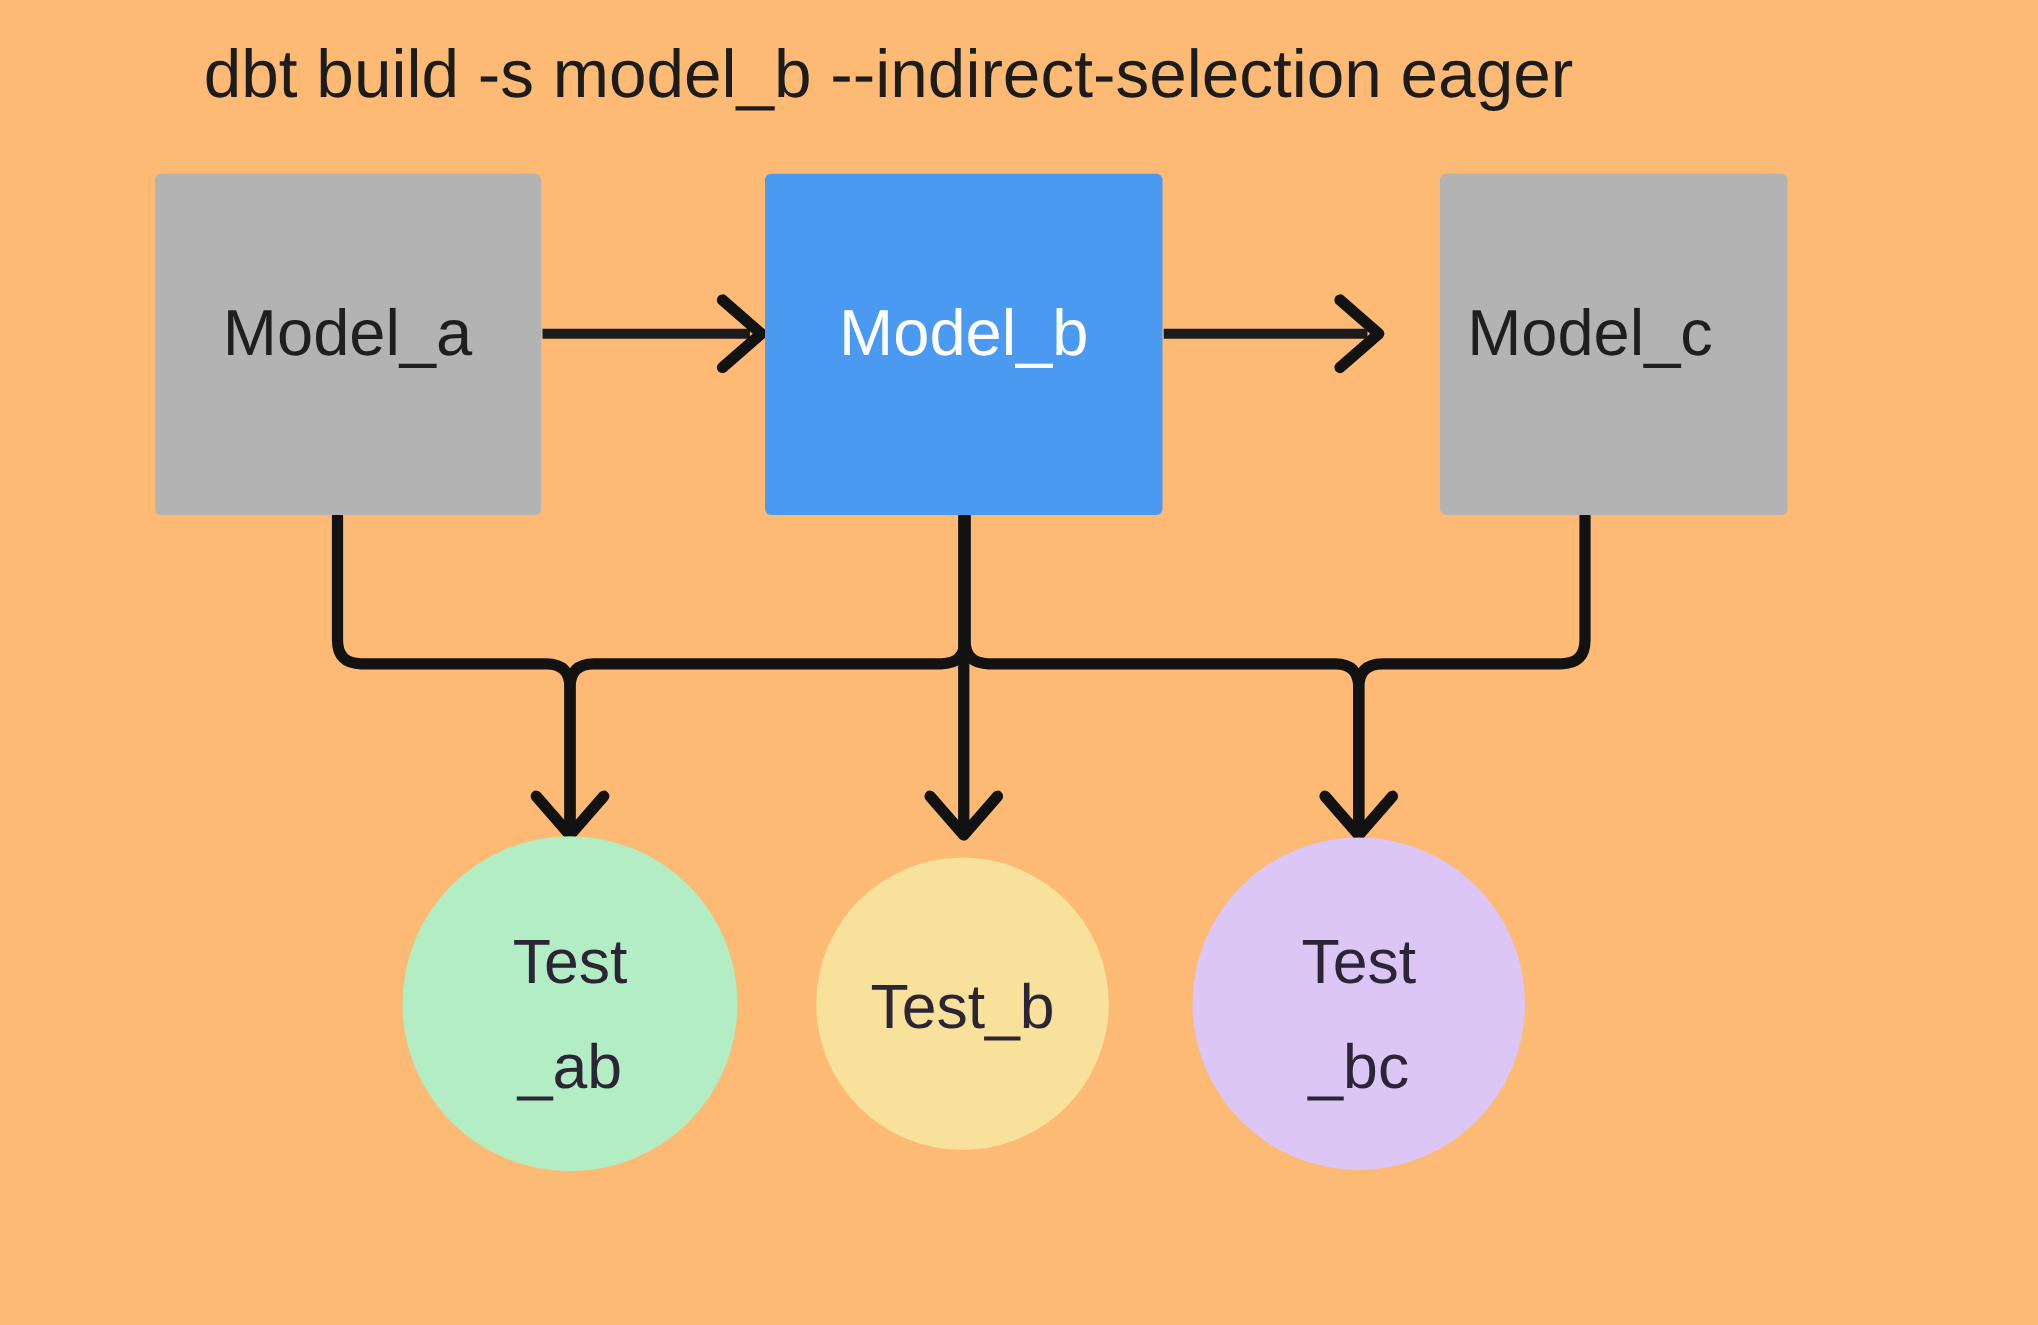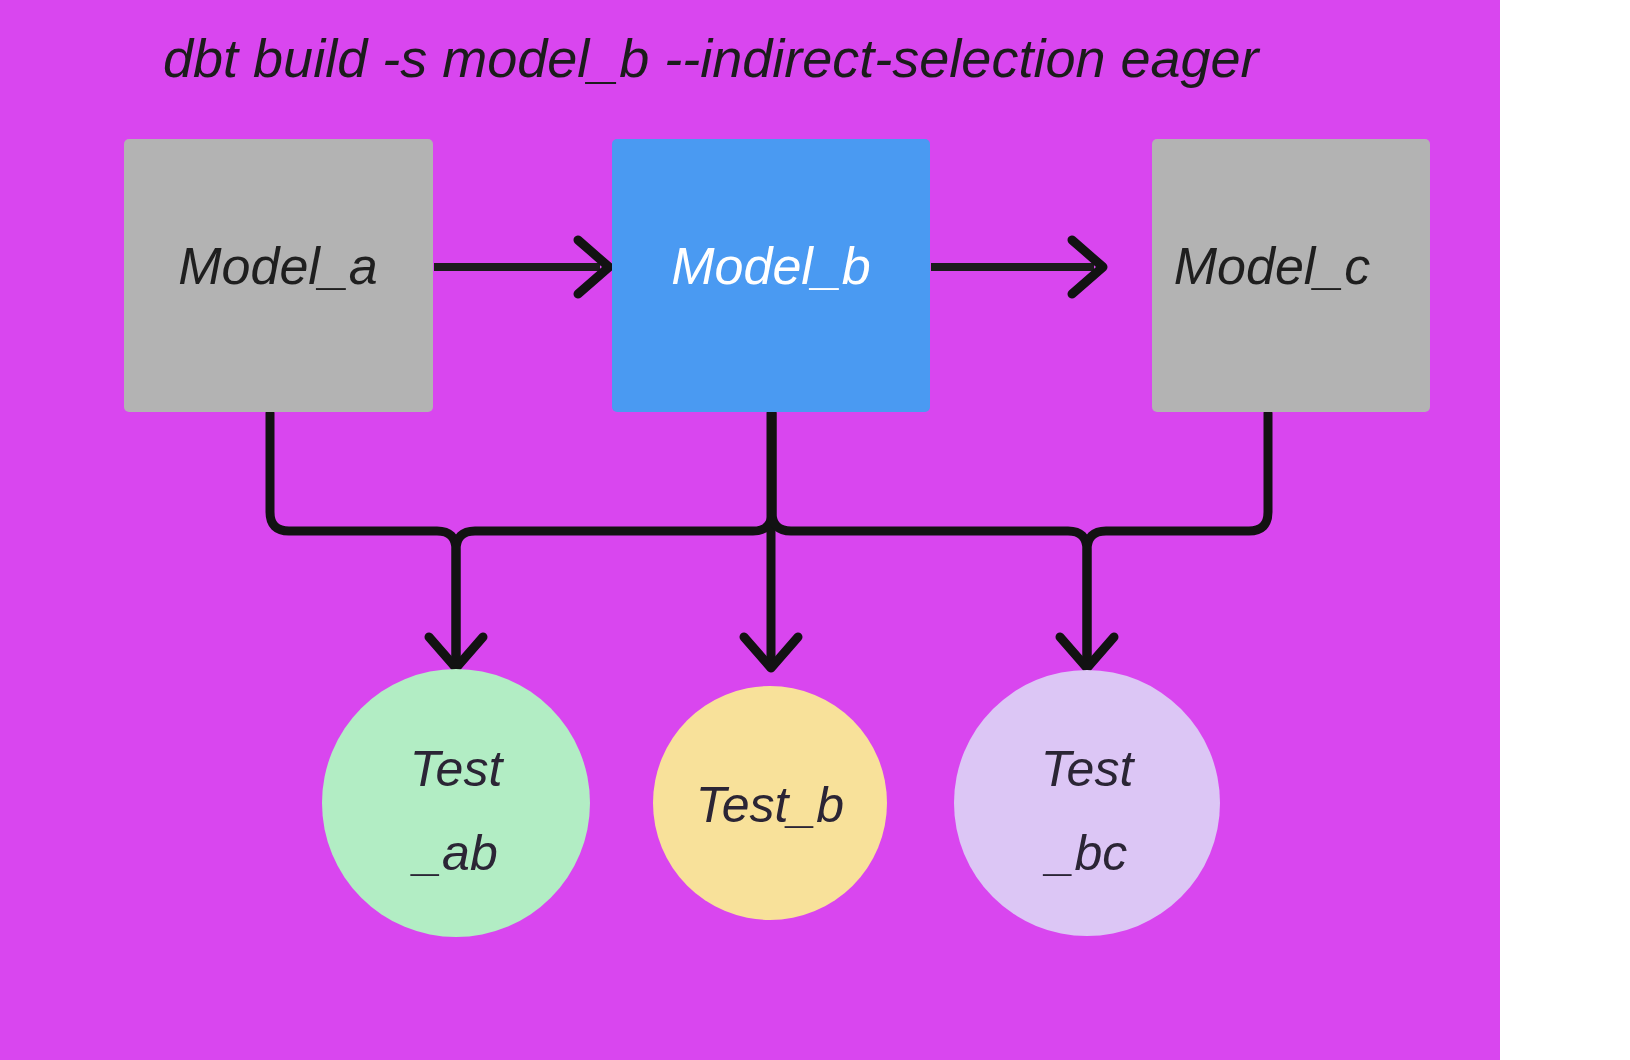--- a/index.html
+++ b/index.html
@@ -8,24 +8,23 @@
     background: #ffffff;
   }
   body {
     width: 1630px;
     height: 1060px;
     overflow: hidden;
     font-family: "Liberation Sans", sans-serif;
   }
   #canvas {
     position: relative;
-    width: 1500px;
+    width: 1630px;
     height: 1060px;
-    background: #d946ef;
-    font-style: italic;
+    background: #fdba74;
   }
   #diagram-svg {
     position: absolute;
     top: 0;
     left: 0;
     width: 1630px;
     height: 1060px;
   }
   .node-label {
     font-family: "Liberation Sans", sans-serif;

